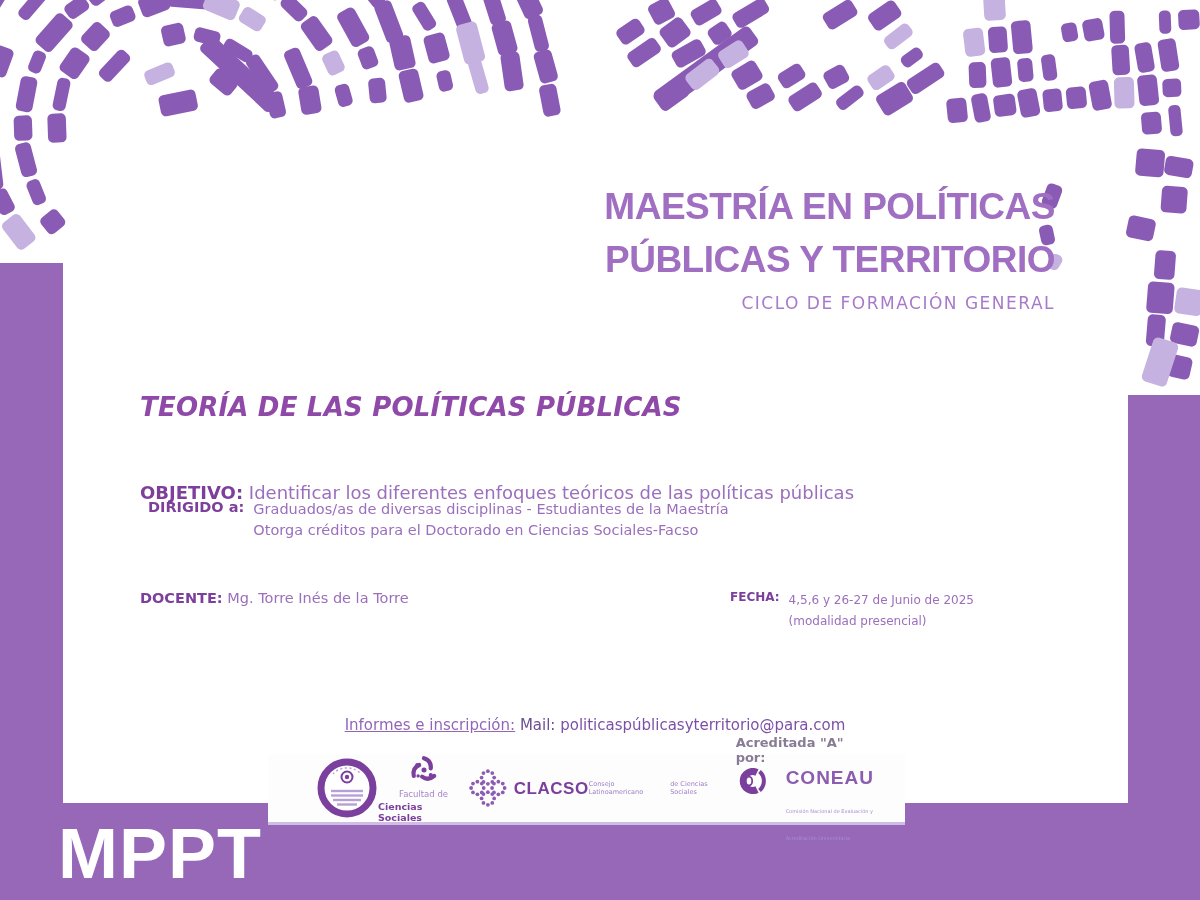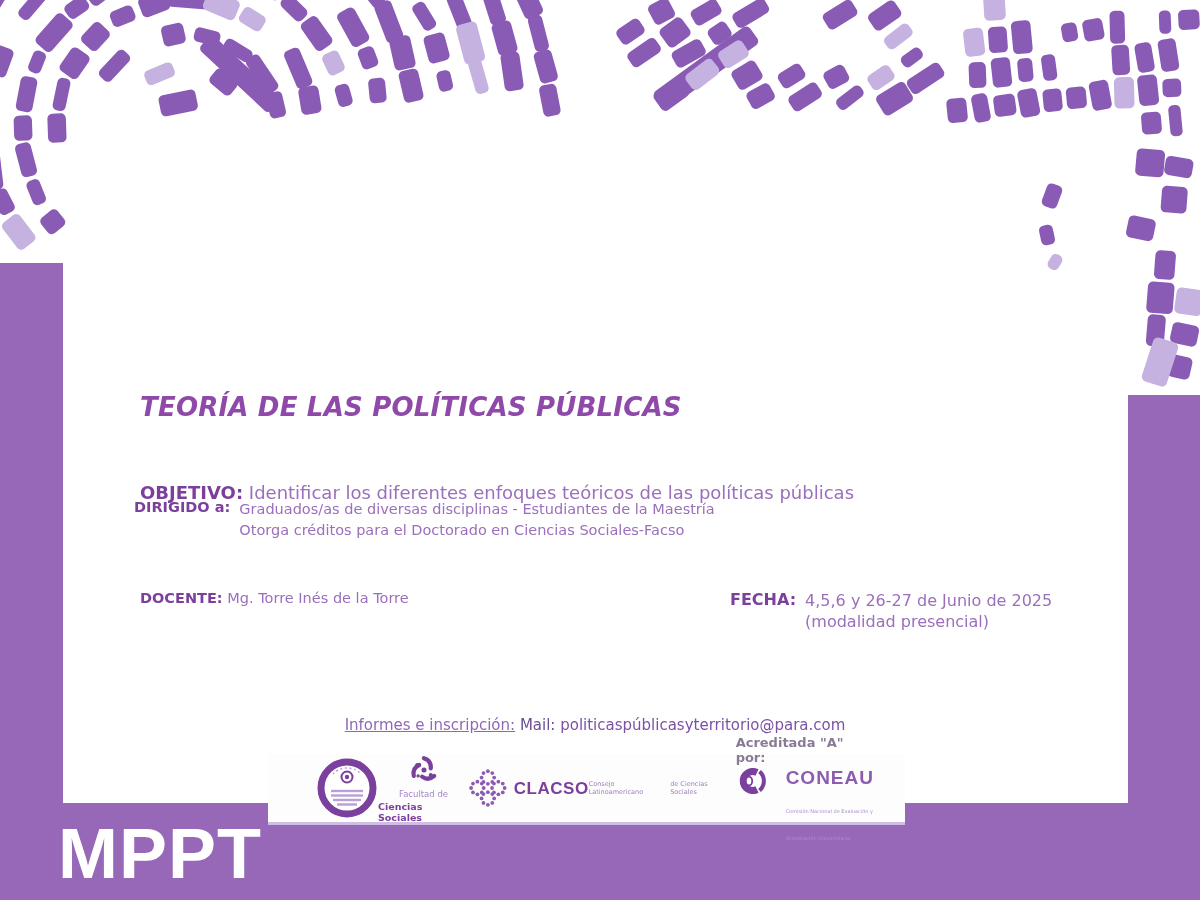--- a/index.html
+++ b/index.html
@@ -35,25 +35,25 @@
 
   
   .course-title{
     position:absolute;left:140px;top:392px;z-index:4;
     font-style:italic;font-weight:700;font-size:26px;letter-spacing:0.2px;
     color:var(--heading-purple);white-space:nowrap;
   }
   .objective-row{position:absolute;left:140px;top:438px;z-index:4;font-size:18px;white-space:nowrap;margin-top:44px;}
   .label{font-weight:700;color:var(--label-purple);}
   .body-text{color:var(--body-purple);}
-  .audience-row{position:absolute;left:134px;top:499px;z-index:4;font-size:14.5px;display:flex;}
+  .audience-row{position:absolute;left:148px;top:499px;z-index:4;font-size:14.5px;display:flex;}
   .audience-row .label{margin-right:9px;white-space:nowrap;}
   .audience-lines div{line-height:21px;white-space:nowrap;}
   .teacher-row{position:absolute;left:140px;top:590px;z-index:4;font-size:14.5px;white-space:nowrap;}
-  .date-row{position:absolute;left:730px;top:590px;z-index:4;font-size:16px;display:flex;}
+  .date-row{position:absolute;left:730px;top:590px;z-index:4;font-size:12px;display:flex;}
   .date-row .label{margin-right:9px;}
   .date-lines div{line-height:21px;white-space:nowrap;}
 
   
   .contact-line{
     position:absolute;left:63px;top:716px;width:1064px;text-align:center;
     z-index:4;font-size:15px;white-space:nowrap;
   }
   .contact-line .info{color:#9166b8;text-decoration:underline;}
   .contact-line .mailp{color:#6d4f92;}
@@ -237,20 +237,25 @@
       <rect x="-13.0" y="-23.0" width="26.0" height="46.0" rx="5.0" transform="translate(1160.0 362.0) rotate(18.0)" fill="#c5b2e0"></rect>
       <rect x="-8.0" y="-12.0" width="16.0" height="24.0" rx="5.0" transform="translate(1052.0 196.0) rotate(20.0)" fill="#8a5bb5"></rect>
       <rect x="-7.0" y="-10.0" width="14.0" height="20.0" rx="5.0" transform="translate(1047.0 235.0) rotate(-12.0)" fill="#8a5bb5"></rect>
       <rect x="-6.0" y="-8.0" width="12.0" height="16.0" rx="5.0" transform="translate(1055.0 262.0) rotate(30.0)" fill="#c5b2e0"></rect>
     </svg>
 
   <div class="band band-left"></div>
   <div class="band band-right"></div>
   <div class="band band-bottom"></div>
 
+  <div class="title-block">
+    <div class="title-line">MAESTRÍA EN POLÍTICAS</div>
+    <div class="title-line">PÚBLICAS Y TERRITORIO</div>
+    <div class="subtitle">CICLO DE FORMACIÓN GENERAL</div>
+  </div>
 
   <div class="course-title">TEORÍA DE LAS POLÍTICAS PÚBLICAS</div>
 
   <div class="objective-row">
     <span class="label">OBJETIVO:</span>
     <span class="body-text">Identificar los diferentes enfoques teóricos de las políticas públicas</span>
   </div>
 
   <div class="audience-row">
     <span class="label">DIRIGIDO a:</span>

